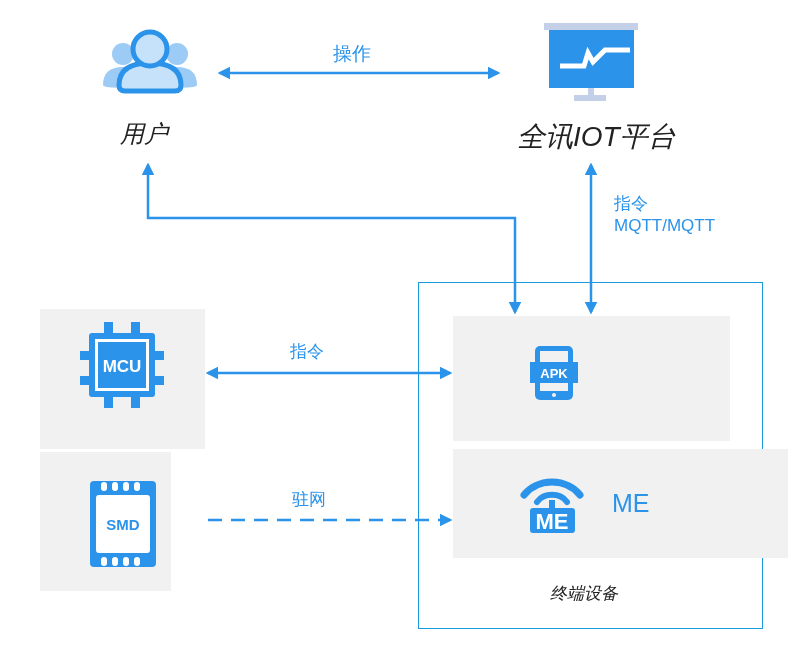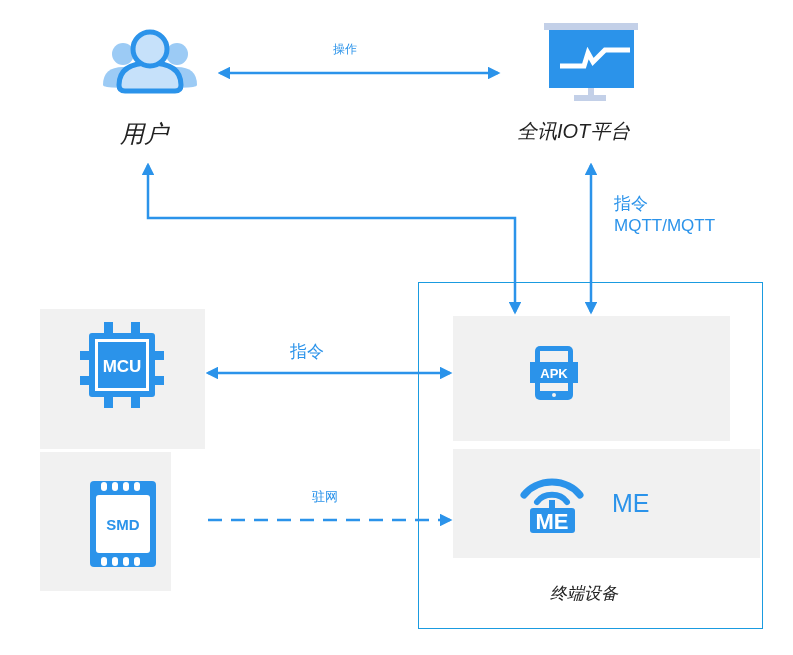--- a/index.html
+++ b/index.html
@@ -60,21 +60,21 @@
   <svg class="abs" style="left:77px; top:29px;" width="50" height="56" viewBox="0 0 50 56">
     <rect x="5" y="1" width="38" height="54" rx="5" fill="#2b93ea"></rect>
     <rect x="10" y="6" width="28" height="12" fill="#f1f1f1"></rect>
     <rect x="10" y="38" width="28" height="8" fill="#f1f1f1"></rect>
     <circle cx="24" cy="50" r="2" fill="#f1f1f1"></circle>
     <rect x="0" y="17" width="48" height="21" fill="#2b93ea"></rect>
     <text x="24" y="33" text-anchor="middle" font-family="Liberation Sans, sans-serif" font-weight="bold" font-size="13" fill="#ffffff">APK</text>
   </svg>
 </div>
 
-<div class="panel" style="left:453px; top:449px; width:307px; height:109px;text-align:right;">
+<div class="panel" style="left:453px; top:449px; width:335px; height:109px;text-align:right;">
   <svg class="abs" style="left:67px; top:22px;" width="64" height="62" viewBox="0 0 64 62">
     <path d="M4 24 A34 30 0 0 1 60 24" fill="none" stroke="#2b93ea" stroke-width="7" stroke-linecap="round"></path>
     <path d="M17 31 A18 16 0 0 1 47 31" fill="none" stroke="#2b93ea" stroke-width="6" stroke-linecap="round"></path>
     <rect x="29" y="29" width="6" height="10" fill="#2b93ea"></rect>
     <rect x="10" y="37" width="45" height="25" rx="3" fill="#2b93ea"></rect>
     <text x="32" y="58" text-anchor="middle" font-family="Liberation Sans, sans-serif" font-weight="bold" font-size="22" fill="#ffffff">ME</text>
   </svg>
   <span class="label blue-text" style="left:159px; top:40px; font-size:25px;">ME</span>
 </div>
 
@@ -94,37 +94,37 @@
 
 <div class="abs" style="left:540px; top:20px; width:100px; height:85px;">
   <svg width="100" height="85" viewBox="0 0 100 85">
     <rect x="4" y="3" width="94" height="7" fill="#c3d0e8"></rect>
     <rect x="9" y="10" width="85" height="58" fill="#2b93ea"></rect>
     <polyline points="20,46 44,46 48,33 53,42 65,30 90,30" fill="none" stroke="#ffffff" stroke-width="5" stroke-linejoin="miter"></polyline>
     <rect x="48" y="68" width="6" height="10" fill="#c3d0e8"></rect>
     <rect x="34" y="75" width="32" height="6" fill="#c3d0e8"></rect>
   </svg>
 </div>
-<span class="label dark-text" style="left:517px; top:118px; font-size:20px;">全讯IOT平台</span>
+<span class="label dark-text" style="left:517px; top:118px; font-size:28px;">全讯IOT平台</span>
 
 <svg class="wires" viewBox="0 0 793 655">
   <defs>
     <marker id="arr" viewBox="0 0 10 10" refX="8" refY="5" markerWidth="5" markerHeight="5" orient="auto-start-reverse">
       <path d="M0 0 L10 5 L0 10 Z" fill="#2b93ea"></path>
     </marker>
   </defs>
 
   <line x1="220" y1="73" x2="498" y2="73" stroke="#2b93ea" stroke-width="2.5" marker-start="url(#arr)" marker-end="url(#arr)"></line>
 
   <line x1="591" y1="165" x2="591" y2="312" stroke="#2b93ea" stroke-width="2.5" marker-start="url(#arr)" marker-end="url(#arr)"></line>
 
   <polyline points="148,165 148,218 515,218 515,312" fill="none" stroke="#2b93ea" stroke-width="2.5" marker-start="url(#arr)" marker-end="url(#arr)"></polyline>
 
   <line x1="208" y1="373" x2="450" y2="373" stroke="#2b93ea" stroke-width="2.5" marker-start="url(#arr)" marker-end="url(#arr)"></line>
 
   <line x1="208" y1="520" x2="450" y2="520" stroke="#2b93ea" stroke-width="2.5" stroke-dasharray="14 9" marker-end="url(#arr)"></line>
 </svg>
 
-<span class="label blue-text" style="left:333px; top:41px; font-size:12px;">操作</span>
+<span class="label blue-text" style="left:333px; top:41px; font-size:19px;">操作</span>
 <span class="label blue-text" style="left:614px; top:192px; font-size:17px;">指令</span>
 <span class="label blue-text" style="left:614px; top:216px; font-size:17px;">MQTT/MQTT</span>
 <span class="label blue-text" style="left:290px; top:340px; font-size:17px;">指令</span>
-<span class="label blue-text" style="left:312px; top:488px; font-size:13px;">驻网</span>
+<span class="label blue-text" style="left:292px; top:488px; font-size:17px;">驻网</span>
 
 </body></html>

